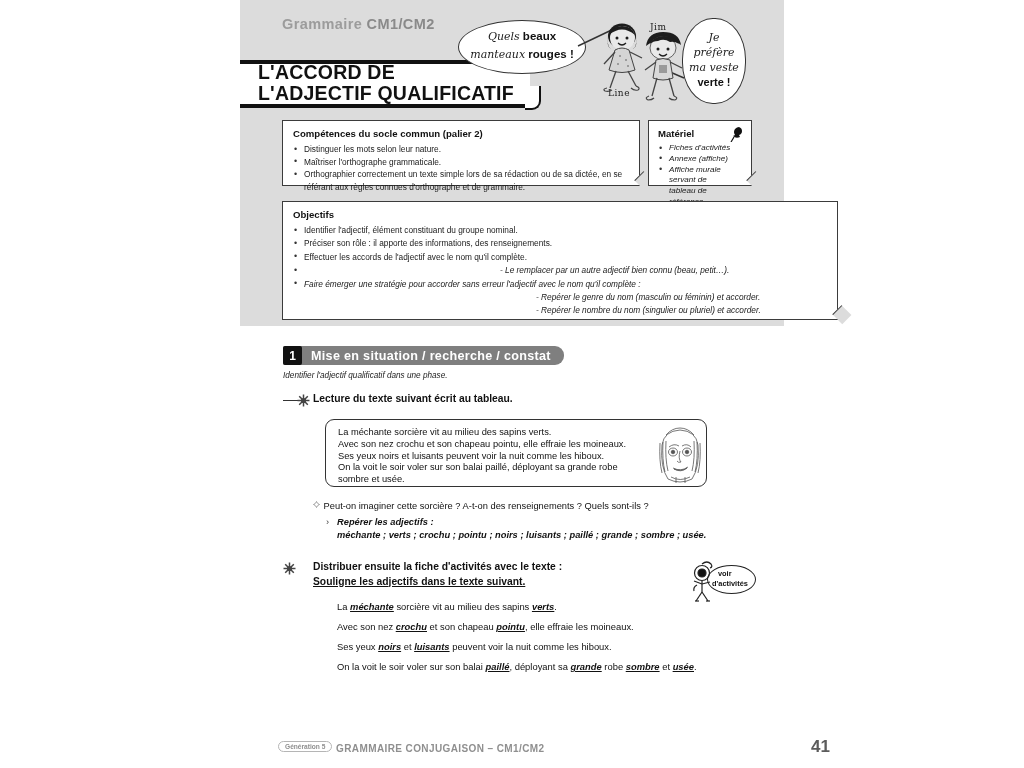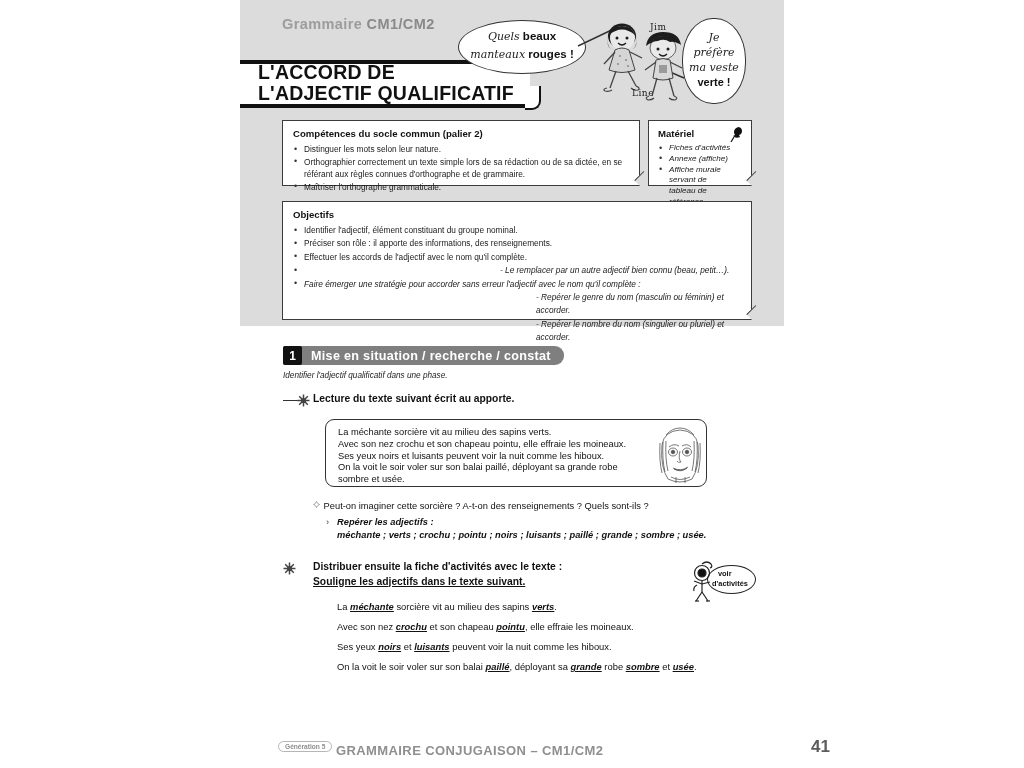--- a/index.html
+++ b/index.html
@@ -217,21 +217,21 @@
     position: absolute;
     right: 7px;
     top: 5px;
     width: 14px;
     height: 16px;
   }
 
   #box-objectifs {
     left: 42px;
     top: 201px;
-    width: 470px;
+    width: 556px;
     height: 119px;
     padding: 7px 9px 0 10px;
     box-sizing: border-box;
   }
   #box-objectifs ul.blist li { line-height: 13.4px; }
   .obj-split {
     display: flex;
   }
   .obj-split .lft { width: 196px; flex: none; }
   .sub-ind {
@@ -427,21 +427,21 @@
     border-radius: 8px;
     padding: 1px 6px;
     font-size: 6.6px;
     font-weight: bold;
     color: #8f8f8f;
   }
   .foot-txt {
     position: absolute;
     left: 96px;
     top: 743px;
-    font-size: 13px;
+    font-size: 10px;
     font-weight: bold;
     letter-spacing: 0.4px;
     color: #8f8f8f;
   }
   .foot-page {
     position: absolute;
     left: 527px;
     top: 737px;
     font-size: 17px;
     font-weight: bold;
@@ -509,21 +509,21 @@
       <circle cx="30" cy="38" r="1" fill="#888"></circle>
     <circle cx="22" cy="42" r="1" fill="#888"></circle>
       <circle cx="32" cy="44" r="1" fill="#888"></circle>
     <path d="M19,30 L8,42" stroke="#444" stroke-width="1.3" fill="none"></path>
     <path d="M34,30 L46,36" stroke="#444" stroke-width="1.3" fill="none"></path>
     <path d="M20,49 L14,66" stroke="#444" stroke-width="1.3" fill="none"></path>
     <path d="M32,49 L40,64" stroke="#444" stroke-width="1.3" fill="none"></path>
     <path d="M11,66 q-5,1 -2,3 q4,1 7,-1" fill="none" stroke="#444" stroke-width="1.2"></path>
     <path d="M40,64 q5,2 2,4 q-4,1 -7,-2" fill="none" stroke="#444" stroke-width="1.2"></path>
   </svg>
-  <div class="kid-name" style="left:368px;top:88px;margin-left:24px;">Line</div>
+  <div class="kid-name" style="left:368px;top:88px;">Line</div>
 
   <svg class="kid" style="left:396px;top:30px;" width="58" height="76" viewBox="0 0 58 76">
     <path d="M10,16 q2,-14 17,-14 q16,0 18,13 q-4,-4 -9,-3 q-5,-5 -12,-2 q-8,1 -14,6 Z" fill="#1d1d1d"></path>
     <ellipse cx="27" cy="18" rx="13" ry="11.5" fill="#e9e9e9" stroke="#444" stroke-width="0.8"></ellipse>
     <path d="M14,14 q4,-8 14,-8 q11,0 15,8 q-4,-3 -9,-2 q-6,-4 -12,-1 q-5,0 -8,3 Z" fill="#1d1d1d"></path>
     <circle cx="22" cy="19" r="1.5" fill="#1d1d1d"></circle>
     <circle cx="32" cy="19" r="1.5" fill="#1d1d1d"></circle>
     <path d="M23,24 q4,4 8,0" stroke="#1d1d1d" stroke-width="1.2" fill="none"></path>
     <path d="M20,30 q7,-3 14,0 l3,18 q-10,4 -20,0 Z" fill="#d9d9d9" stroke="#444" stroke-width="1"></path>
     <path d="M23,35 h8 v8 h-8 Z" fill="#9a9a9a"></path>
@@ -533,22 +533,22 @@
     <path d="M33,48 L38,66" stroke="#444" stroke-width="1.3" fill="none"></path>
     <path d="M13,66 q-5,2 -1,4 q4,0 6,-2" fill="none" stroke="#444" stroke-width="1.2"></path>
     <path d="M38,66 q5,2 1,4 q-4,0 -6,-2" fill="none" stroke="#444" stroke-width="1.2"></path>
   </svg>
   <div class="kid-name" style="left:410px;top:22px;">Jim</div>
 
   <div class="infobox notch-br" id="box-competences">
     <div class="box-title">Compétences du socle commun (palier 2)</div>
     <ul class="blist">
       <li>Distinguer les mots selon leur nature.</li>
+      <li>Maîtriser l'orthographe grammaticale.</li>
       <li>Orthographier correctement un texte simple lors de sa rédaction ou de sa dictée, en se référant aux règles connues d'orthographe et de grammaire.</li>
-      <li>Maîtriser l'orthographe grammaticale.</li>
     </ul>
   </div>
 
   <div class="infobox notch-br" id="box-materiel">
     <div class="box-title">Matériel</div>
     <svg class="pin" viewBox="0 0 14 16">
       <path d="M9,1 q3,1 3,4 q0,3 -3,4 l1,2 q-4,2 -7,-1 l2,-1 q-2,-3 0,-6 q2,-2 4,-2 Z" fill="#111"></path>
       <path d="M4,11 L1,16" stroke="#111" stroke-width="1.2" fill="none"></path>
     </svg>
     <ul class="blist">
@@ -587,21 +587,21 @@
       <svg width="13" height="13" viewBox="0 0 13 13">
         <g stroke="#444" stroke-width="1.5">
           <path d="M6.5,0.5 V12.5"></path>
             <path d="M0.5,6.5 H12.5"></path>
           <path d="M2.2,2.2 L10.8,10.8"></path>
             <path d="M10.8,2.2 L2.2,10.8"></path>
         </g>
         <circle cx="6.5" cy="6.5" r="2.6" fill="#444"></circle>
       </svg>
     </span>
-    <span class="star-text">Lecture du texte suivant écrit au apporte.</span>
+    <span class="star-text">Lecture du texte suivant écrit au tableau.</span>
   </div>
 
   <div id="text-box">
     <p>La méchante sorcière vit au milieu des sapins verts.</p>
     <p>Avec son nez crochu et son chapeau pointu, elle effraie les moineaux.</p>
     <p>Ses yeux noirs et luisants peuvent voir la nuit comme les hiboux.</p>
     <p>On la voit le soir voler sur son balai paillé, déployant sa grande robe</p>
     <p>sombre et usée.</p>
   </div>
 

